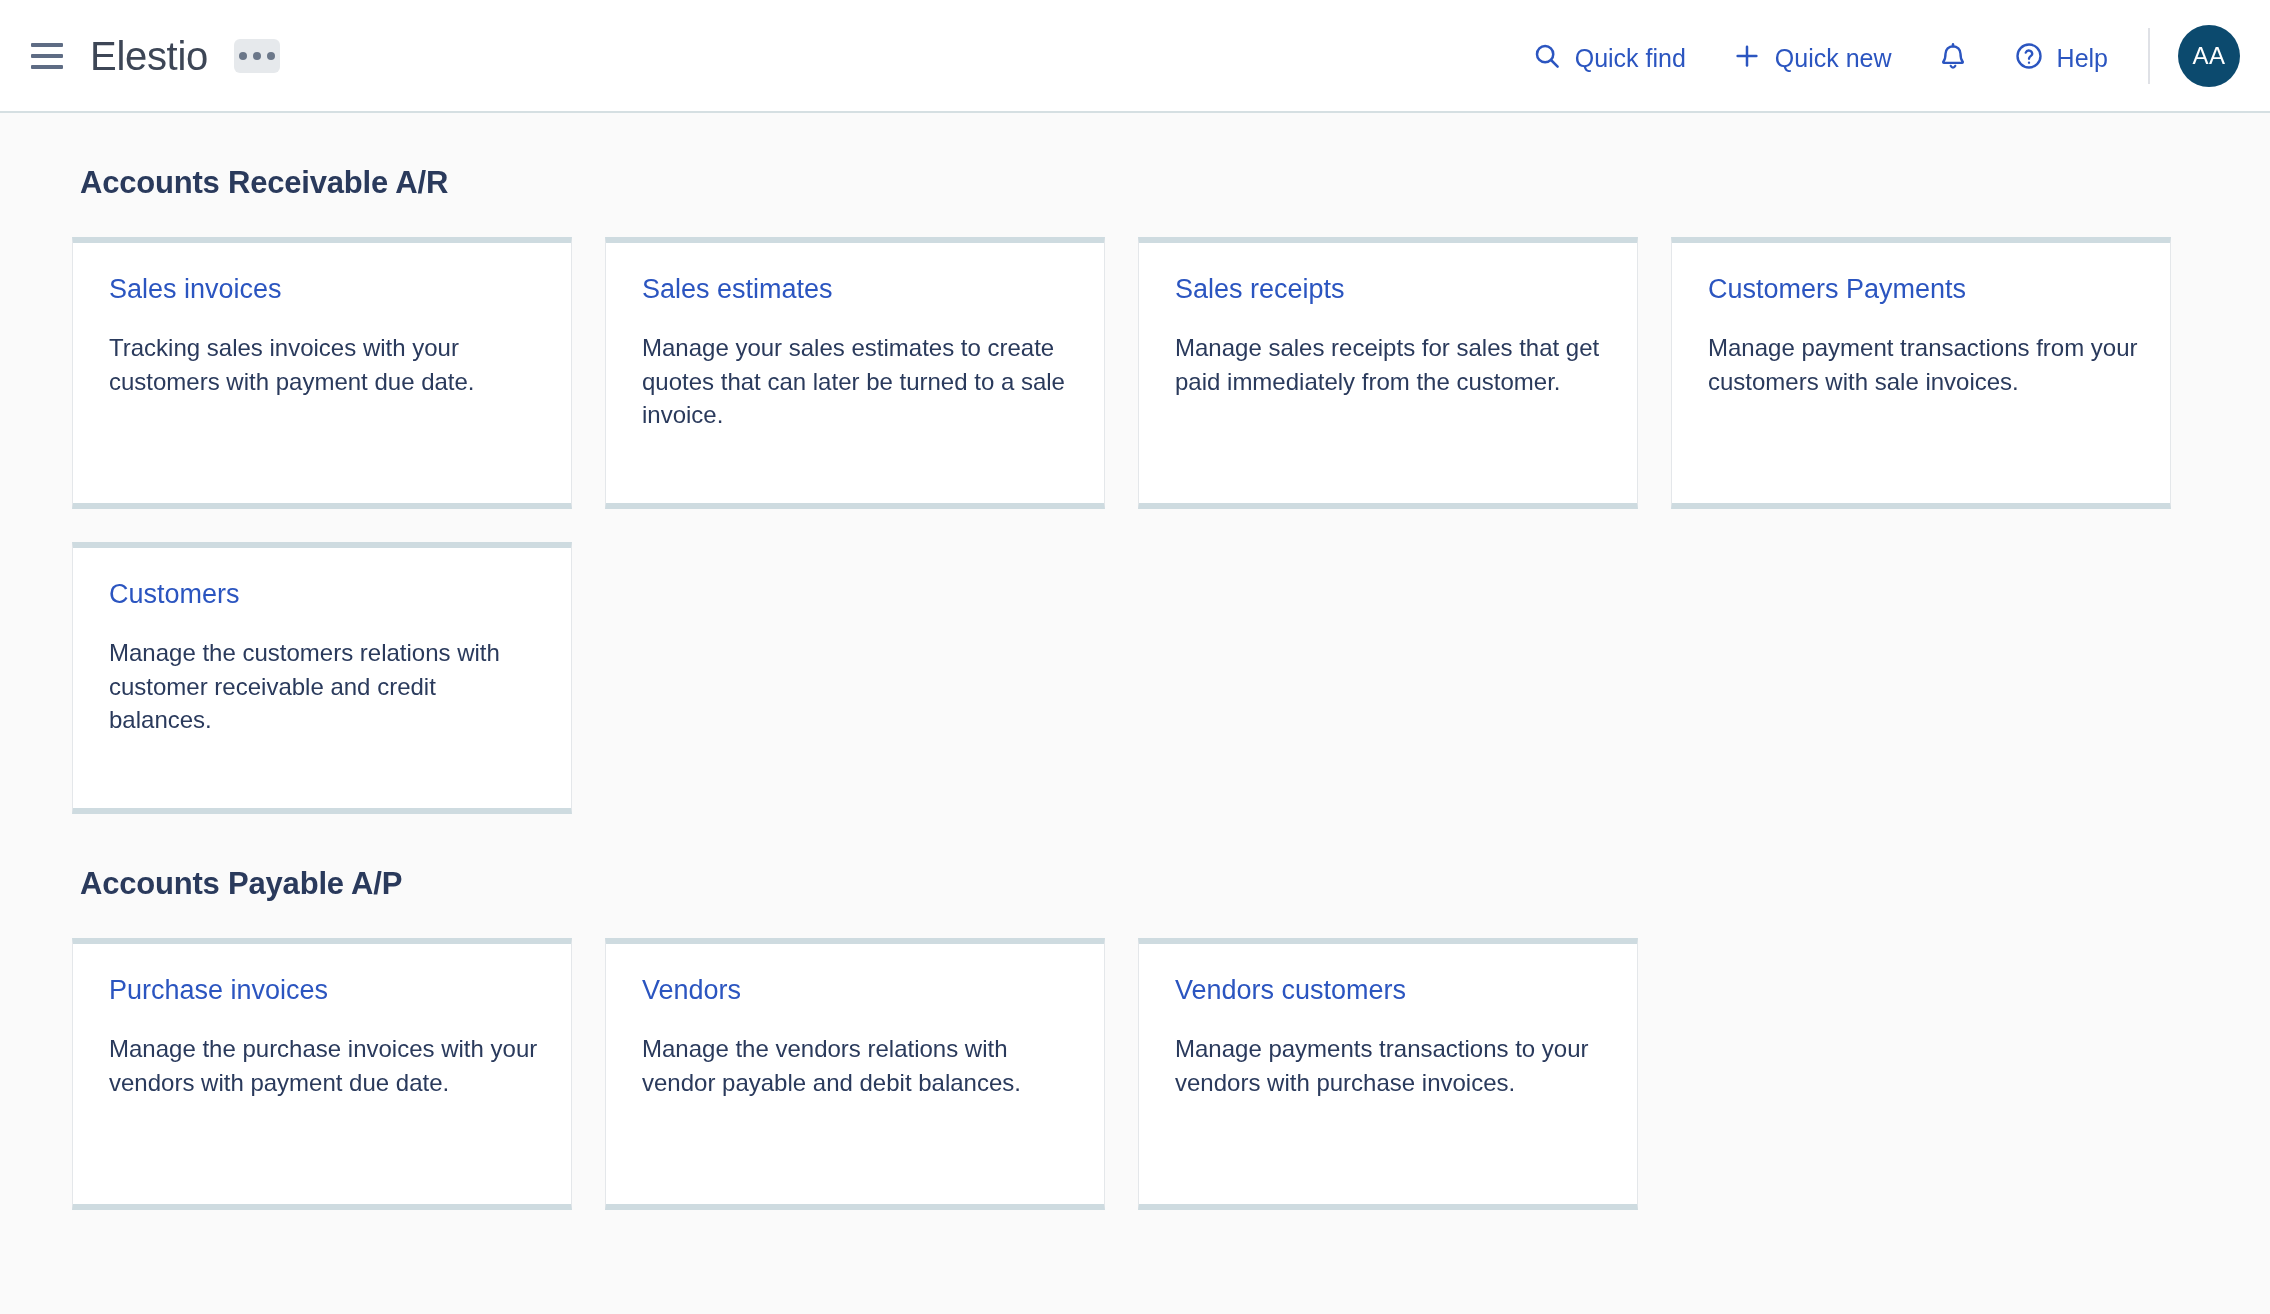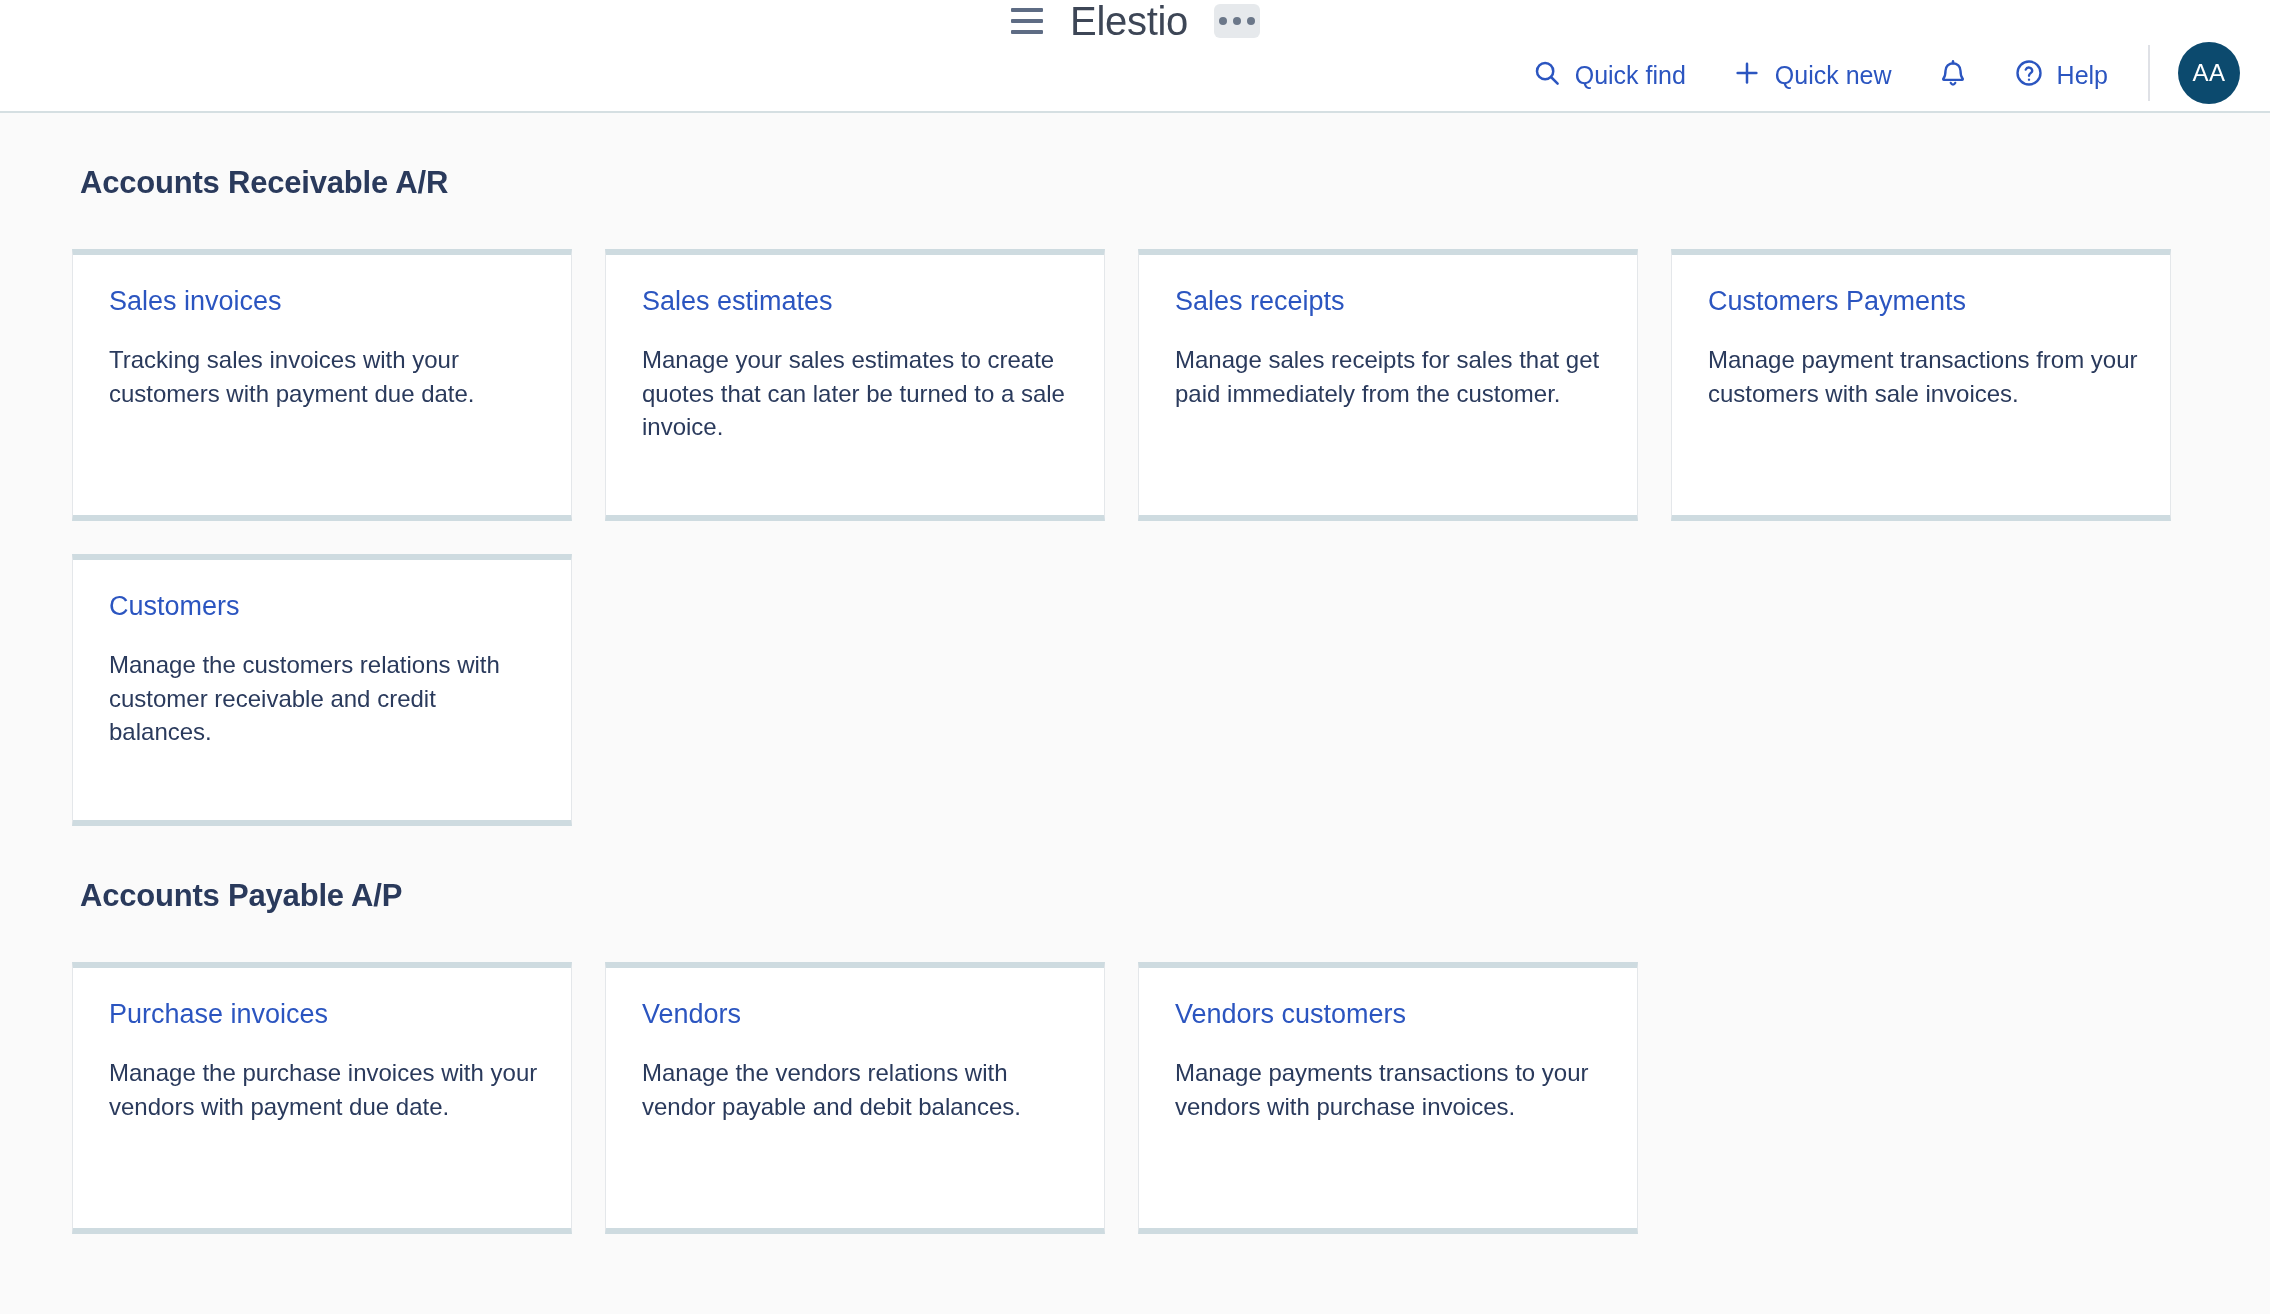--- a/index.html
+++ b/index.html
@@ -20,21 +20,20 @@
 
   
   .app-header {
     height: 113px;
     background: #ffffff;
     border-bottom: 2px solid #d5dfe2;
     display: flex;
     align-items: center;
     padding: 0 30px 0 26px;
     position: relative;
-    flex-direction: column;
   }
 
   .header-left {
     display: flex;
     align-items: center;
     gap: 0;
   }
 
   .hamburger {
     width: 42px;
@@ -143,21 +142,21 @@
     font-weight: 700;
     color: #2a3a5c;
     letter-spacing: -0.2px;
     margin: 52px 0 0 8px;
   }
 
   .card-grid {
     display: flex;
     flex-wrap: wrap;
     gap: 33px;
-    margin-top: 48px;
+    margin-top: 36px;
   }
 
   .card {
     width: 500px;
     min-height: 272px;
     background: #ffffff;
     border: 1px solid #e4e7ea;
     border-top: 6px solid #cedbe0;
     border-bottom: 6px solid #cedbe0;
     padding: 30px 32px 30px 36px;

